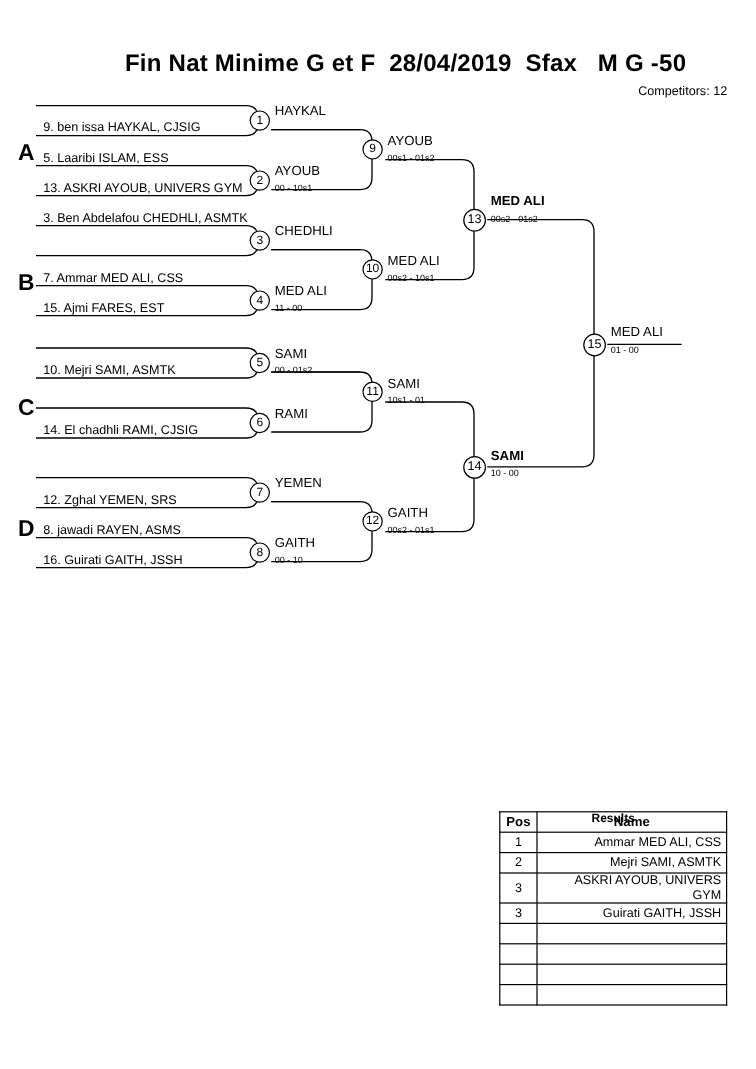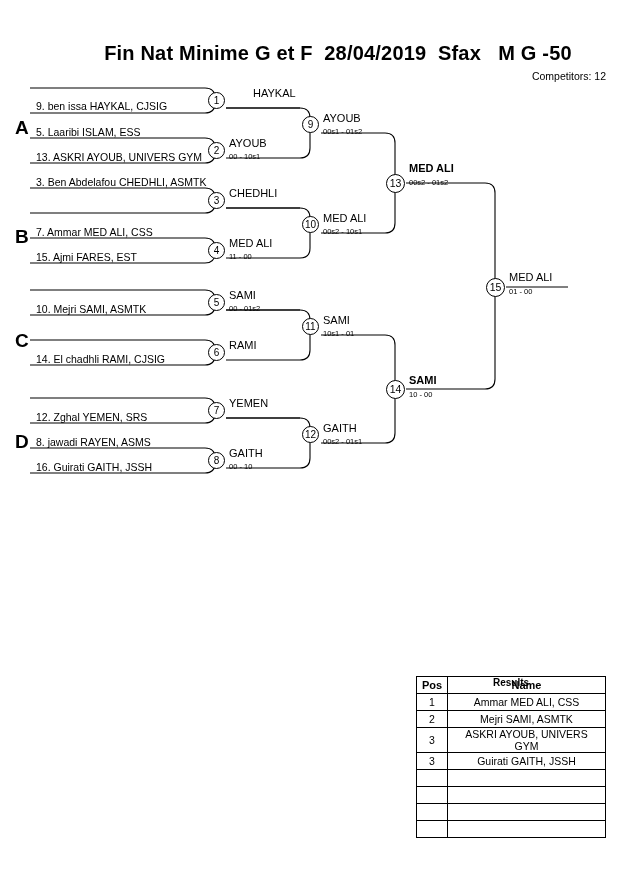--- a/index.html
+++ b/index.html
@@ -65,21 +65,21 @@
     position:absolute;left:416px;top:676px;
     border-collapse:collapse;border:1.6px solid #000;
     font-size:10.5px;
   }
   table.results th,table.results td{
     border:1px solid #000;height:17px;padding:0 4px;
     box-sizing:border-box;
   }
   table.results th{font-weight:bold;text-align:center;font-size:11px;}
   table.results td.pos{width:31px;text-align:center;}
-  table.results td.nm{width:158px;text-align:center;}
+  table.results td.nm{width:158px;text-align:right;}
   table.results th.pos{width:24px;}
   table.results th.nm{width:158px;}
 </style>
 </head>
 <body>
 
 <div id="sheet">
 
   <div class="title">Fin Nat Minime G et F  28/04/2019  Sfax   M G -50</div>
   <div class="competitors">Competitors: 12</div>
@@ -143,21 +143,21 @@
 
   <div class="mnum" style="left:208px;top:92px;">1</div>
   <div class="mnum" style="left:208px;top:142px;">2</div>
   <div class="mnum" style="left:208px;top:192px;">3</div>
   <div class="mnum" style="left:208px;top:242px;">4</div>
   <div class="mnum" style="left:208px;top:294px;">5</div>
   <div class="mnum" style="left:208px;top:344px;">6</div>
   <div class="mnum" style="left:208px;top:402px;">7</div>
   <div class="mnum" style="left:208px;top:452px;">8</div>
 
-  <div class="win" style="left:229px;top:88px;margin-left:24px;">HAYKAL</div>
+  <div class="win" style="left:229px;top:88px;">HAYKAL</div>
   <div class="score" style="left:229px;top:103px;"></div>
 
   <div class="win" style="left:229px;top:138px;">AYOUB</div>
   <div class="score" style="left:229px;top:153px;text-align:center;">00 - 10s1</div>
 
   <div class="win" style="left:229px;top:188px;">CHEDHLI</div>
   <div class="score" style="left:229px;top:203px;"></div>
 
   <div class="win" style="left:229px;top:238px;">MED ALI</div>
   <div class="score" style="left:229px;top:253px;">11 - 00</div>

